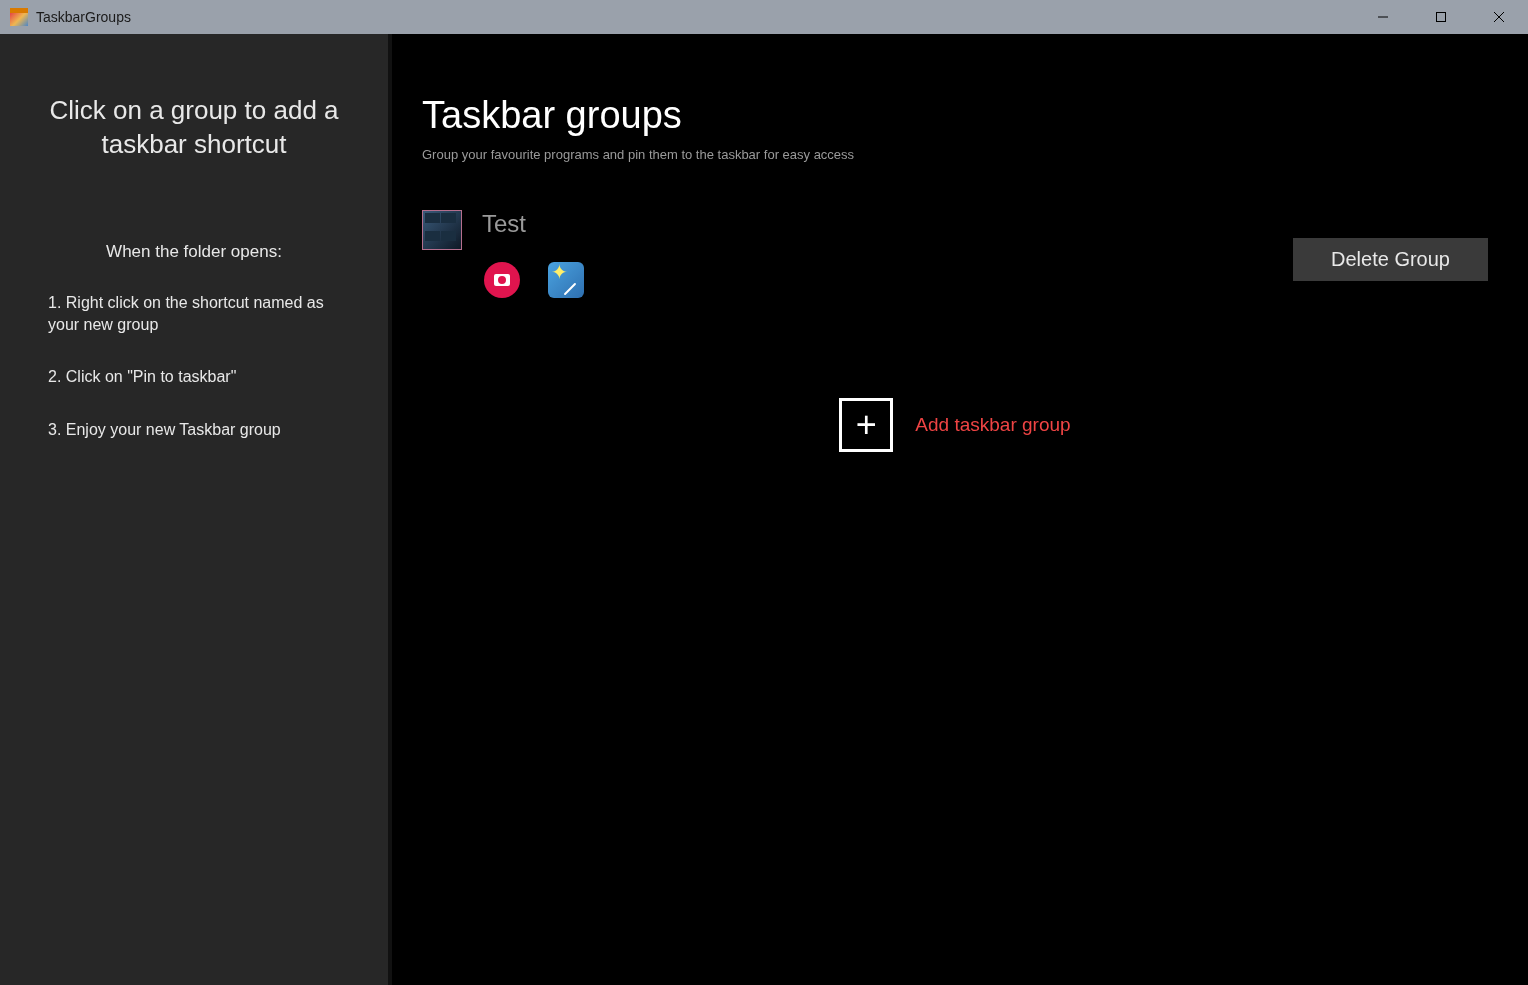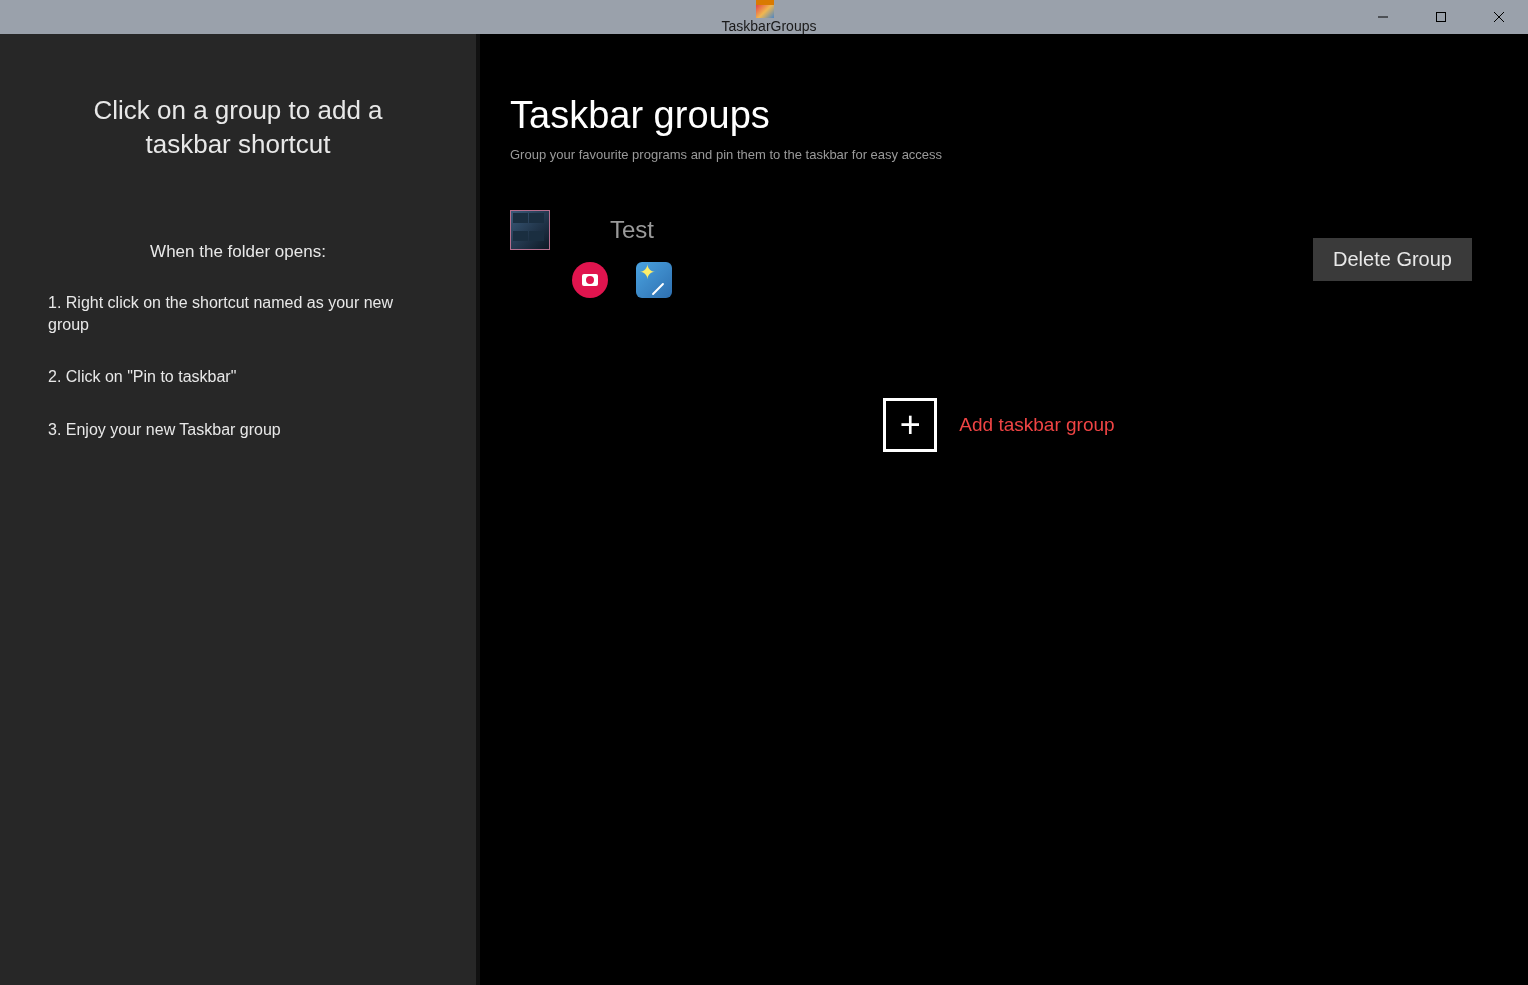--- a/index.html
+++ b/index.html
@@ -10,21 +10,20 @@
     height: 985px;
     overflow: hidden;
   }
   .titlebar {
     height: 34px;
     background: #9aa1ab;
     display: flex;
     align-items: center;
     padding-left: 10px;
     position: relative;
-    flex-direction: column;
   }
   .app-icon {
     width: 18px;
     height: 18px;
     margin-right: 8px;
     display: flex;
     flex-direction: column;
   }
   .app-icon .top { height: 30%; background: #d97a00; }
   .app-icon .bot { height: 70%; background: linear-gradient(135deg,#e64545,#f0b750,#4b86c8); }
@@ -48,21 +47,21 @@
     color: #000;
     font-size: 16px;
     cursor: default;
   }
   .win-btn svg { stroke: #000; }
   .content {
     display: flex;
     height: calc(100% - 34px);
   }
   .sidebar {
-    width: 480px;
+    width: 392px;
     background: #272727;
     padding: 60px 48px 0 48px;
     border-right: 4px solid #111;
     color: #e8e8e8;
   }
   .sidebar-heading {
     font-size: 26px;
     font-weight: 400;
     text-align: center;
     line-height: 1.3;
@@ -94,23 +93,22 @@
     margin-bottom: 10px;
   }
   .main-subtitle {
     font-size: 13px;
     color: #9a9a9a;
     font-weight: 400;
     margin-bottom: 48px;
   }
   .group-row {
     display: flex;
-    align-items: center;
+    align-items: flex-start;
     position: relative;
-    gap: 40px;
   }
   .group-thumb {
     width: 40px;
     height: 40px;
     border: 1px solid #b56f8e;
     background: linear-gradient(135deg,#3a5a7a,#0e1926);
     display: flex;
     flex-wrap: wrap;
     padding: 2px;
     gap: 1px;
@@ -120,26 +118,26 @@
     background: #1a2e40;
   }
   .group-name {
     font-size: 24px;
     color: #9a9a9a;
     margin-left: 20px;
     font-weight: 400;
   }
   .delete-btn {
     position: absolute;
-    right: 16px;
+    right: 0;
     top: 28px;
     background: #3a3a3a;
     color: #e8e8e8;
     font-size: 20px;
-    padding: 10px 20px;
+    padding: 10px 38px;
     border: none;
     cursor: pointer;
     font-family: inherit;
   }
   .group-items {
     display: flex;
     gap: 28px;
     margin-top: 12px;
     margin-left: 62px;
   }

